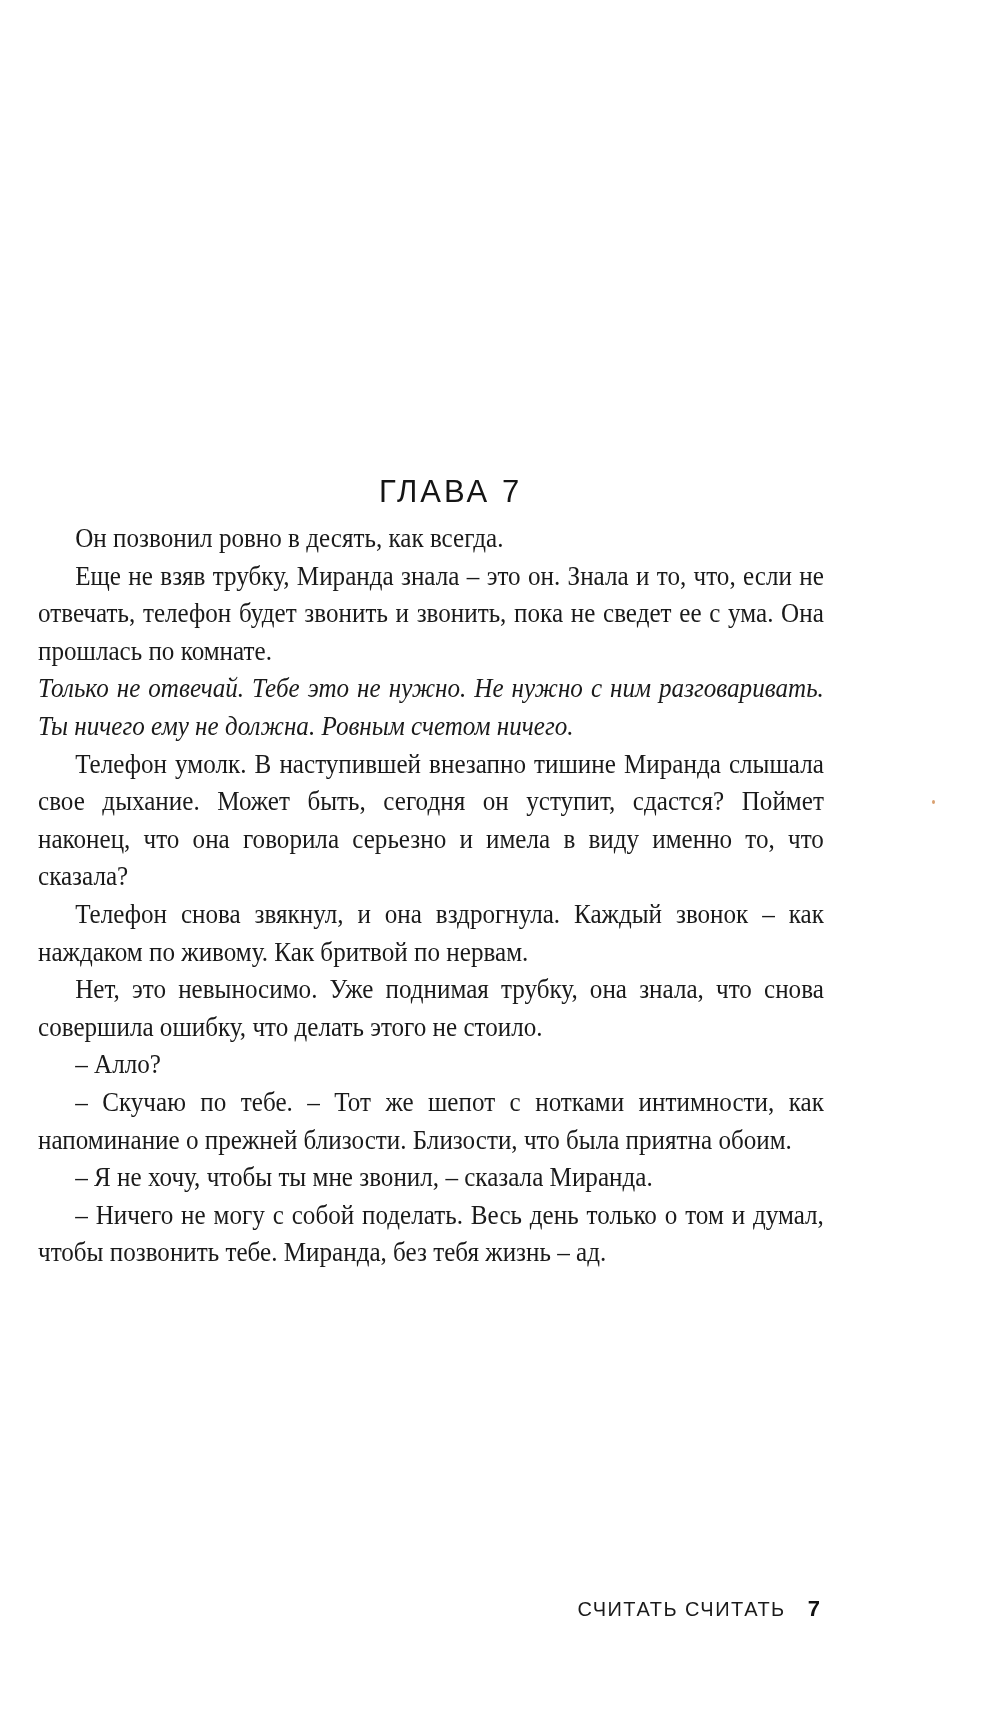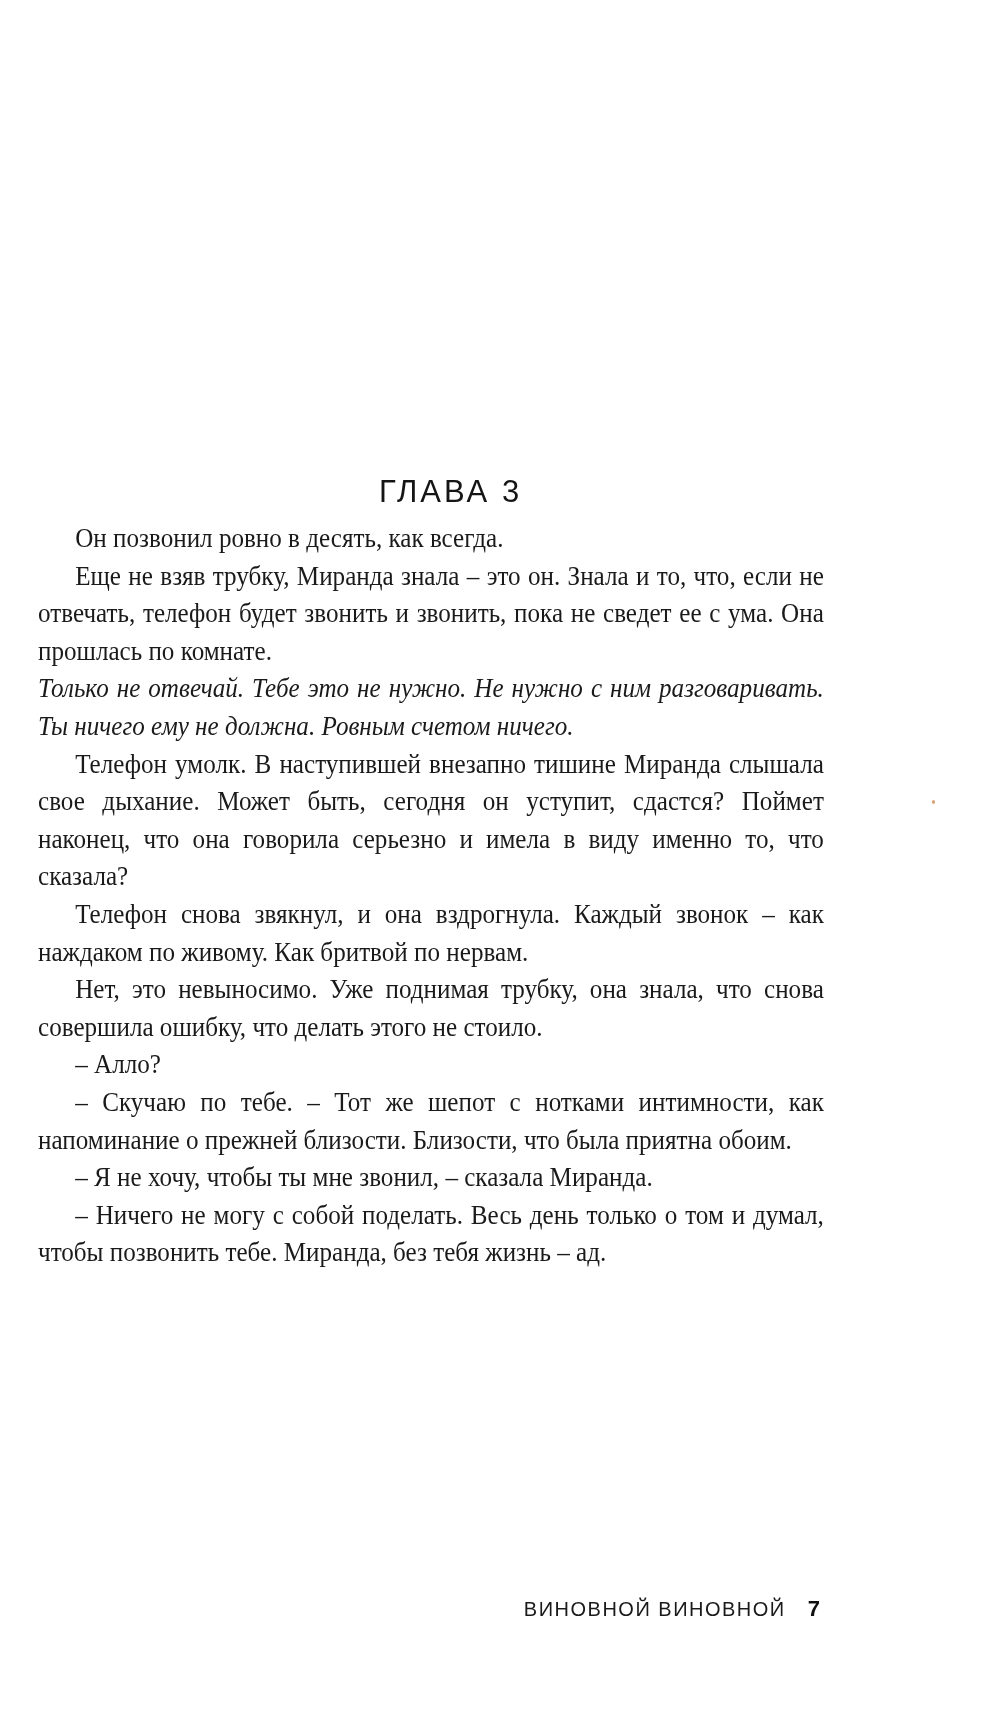--- a/index.html
+++ b/index.html
@@ -69,34 +69,34 @@
       position: absolute;
       width: 3px; height: 4px;
       border-radius: 50%;
       background: #d9a070;
     }
   </style>
 </head>
 <body>
 
 <div class="page">
-  <h1 class="chapter-title">ГЛАВА 3</h1>
+  <h1 class="chapter-title">ГЛАВА 7</h1>
 
   <div>
     <p class="para">Он позвонил ровно в десять, как всегда.</p>
     <p class="para">Еще не взяв трубку, Миранда знала – это он. Знала и то, что, если не отвечать, телефон будет звонить и зво­нить, пока не сведет ее с ума. Она прошлась по комнате.</p>
     <p class="para italic">Только не отвечай. Тебе это не нужно. Не нужно с ним разговаривать. Ты ничего ему не должна. Ровным счетом ничего.</p>
     <p class="para">Телефон умолк. В наступившей внезапно тишине Ми­ранда слышала свое дыхание. Может быть, сегодня он усту­пит, сдастся? Поймет наконец, что она говорила серьезно и имела в виду именно то, что сказала?</p>
     <p class="para">Телефон снова звякнул, и она вздрогнула. Каждый звонок – как наждаком по живому. Как бритвой по не­рвам.</p>
     <p class="para">Нет, это невыносимо. Уже поднимая трубку, она знала, что снова совершила ошибку, что делать этого не стоило.</p>
     <p class="para">– Алло?</p>
     <p class="para">– Скучаю по тебе. – Тот же шепот с нотками интим­ности, как напоминание о прежней близости. Близости, что была приятна обоим.</p>
     <p class="para">– Я не хочу, чтобы ты мне звонил, – сказала Миранда.</p>
     <p class="para">– Ничего не могу с собой поделать. Весь день только о том и думал, чтобы позвонить тебе. Миранда, без тебя жизнь – ад.</p>
   </div>
 </div>
 
 <div class="footer">
-  <span class="running-title">ВИНОВНОЙ ВИНОВНОЙ</span>
+  <span class="running-title">СЧИТАТЬ СЧИТАТЬ</span>
   <span class="page-number">7</span>
 </div>
 
 <div class="speck" style="left:932px; top:800px;"></div>
 
 </body></html>

